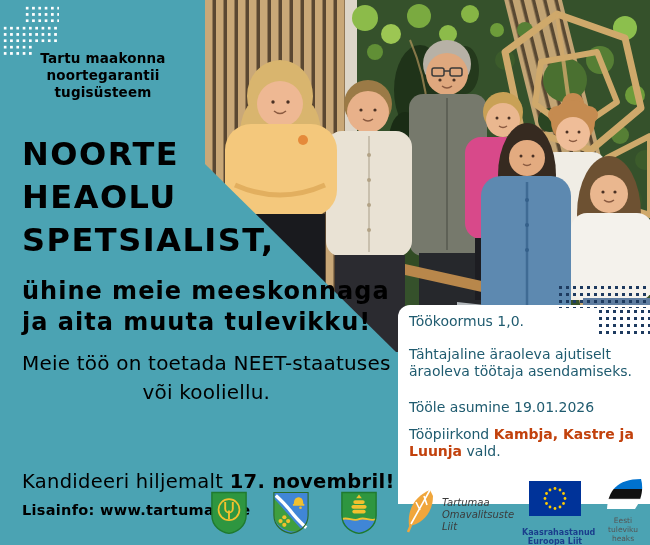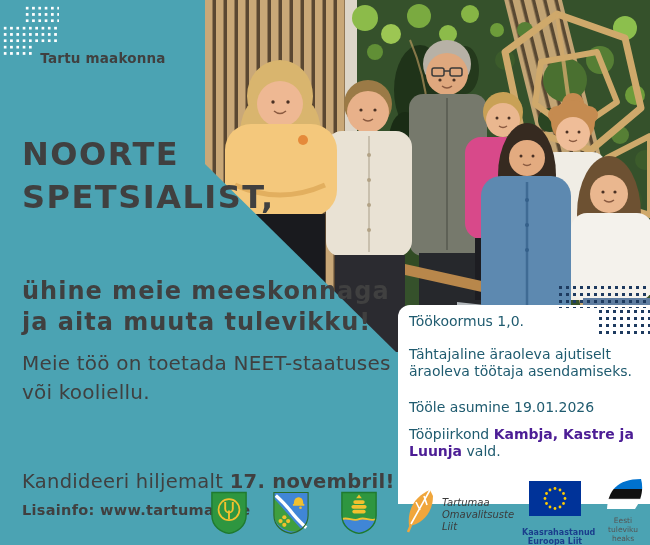--- a/index.html
+++ b/index.html
@@ -26,41 +26,41 @@
   .dots.navy{
     background-image:radial-gradient(circle,#1d3a5f 1.7px,rgba(29,58,95,0) 1.9px);
     background-size:7px 7px;z-index:6;
   }
   .wa{left:24px;top:5px;width:35px;height:20px;}
   .wb{left:2px;top:25px;width:57px;height:19px;}
   .wc{left:2px;top:44px;width:33px;height:14px;}
   .nd1{left:557px;top:284px;width:93px;height:24px;}
   .nd2{left:597px;top:308px;width:53px;height:26px;}
   
-  .left-col{position:absolute;left:0;top:0;width:400px;height:472px;z-index:5;color:#404040;}
+  .left-col{position:absolute;left:0;top:0;width:400px;height:472px;z-index:5;color:#000000;}
   .badge{position:absolute;left:6px;top:50px;width:194px;text-align:center;
          font-size:13.5px;line-height:17px;font-weight:600;letter-spacing:.2px;}
   .headline{position:absolute;left:22px;top:133px;font-size:32px;font-weight:bold;
             line-height:43px;letter-spacing:1.5px;}
   .subhead{position:absolute;left:22px;top:276px;font-size:24px;font-weight:bold;
            line-height:31px;letter-spacing:1px;}
-  .bodytext{position:absolute;left:22px;top:349px;font-size:20px;line-height:28.5px;letter-spacing:.2px;}
+  .bodytext{position:absolute;left:22px;top:349px;font-size:20px;line-height:28.5px;letter-spacing:.2px;text-align:center;}
   .deadline{position:absolute;left:22px;top:449px;font-size:19.5px;letter-spacing:.3px;margin-top:21px;}
   .deadline b{font-weight:bold;}
   .lisainfo{position:absolute;left:22px;top:502px;font-size:14.5px;font-weight:600;letter-spacing:.3px;}
   .arms{position:absolute;top:490px;z-index:5;}
   .arms.a1{left:210px;} .arms.a2{left:272px;} .arms.a3{left:340px;}
   
   .panel{
     position:absolute;left:398px;top:305px;width:252px;height:199px;background:#ffffff;
     border-top-left-radius:12px;z-index:4;color:#1f5b6f;font-size:14px;line-height:16.5px;
   }
   .panel .row{position:absolute;left:11px;width:234px;}
   .p1{top:8px;} .p2{top:41px;} .p3{top:94px;} .p4{top:121px;}
-  .panel b{color:#4c1d95;font-weight:bold;}
+  .panel b{color:#c2410c;font-weight:bold;}
   
   .logo-tol{position:absolute;left:6px;top:183px;width:115px;height:52px;font-style:italic;}
   .logo-tol .txt{position:absolute;left:38px;top:9px;font-size:10px;line-height:12px;color:#3b3b3b;}
   .logo-eu{position:absolute;left:124px;top:176px;width:66px;height:60px;text-align:center;}
   .logo-eu .txt{margin-top:8px;font-size:8px;line-height:9px;font-weight:bold;color:#1a3e8c;}
   .logo-ee{position:absolute;left:198px;top:172px;width:54px;height:64px;text-align:center;}
   .logo-ee .txt{margin-top:1px;font-size:7.5px;line-height:9px;color:#555;}
 </style>
 </head>
 <body>
@@ -235,23 +235,25 @@
 
   <div class="dots white wa"></div>
   <div class="dots white wb"></div>
   <div class="dots white wc"></div>
   <div class="dots navy nd1"></div>
   <div class="dots navy nd2"></div>
 
   <div class="left-col">
     <div class="badge">
       <div>Tartu maakonna</div>
+      <div>noortegarantii tugisüsteem</div>
     </div>
     <div class="headline">
       <div>NOORTE</div>
+      <div>HEAOLU</div>
       <div>SPETSIALIST,</div>
     </div>
     <div class="subhead">
       <div>ühine meie meeskonnaga</div>
       <div>ja aita muuta tulevikku!</div>
     </div>
     <div class="bodytext">
       <div>Meie töö on toetada NEET-staatuses</div>
       <div>või kooliellu.</div>
     </div>

